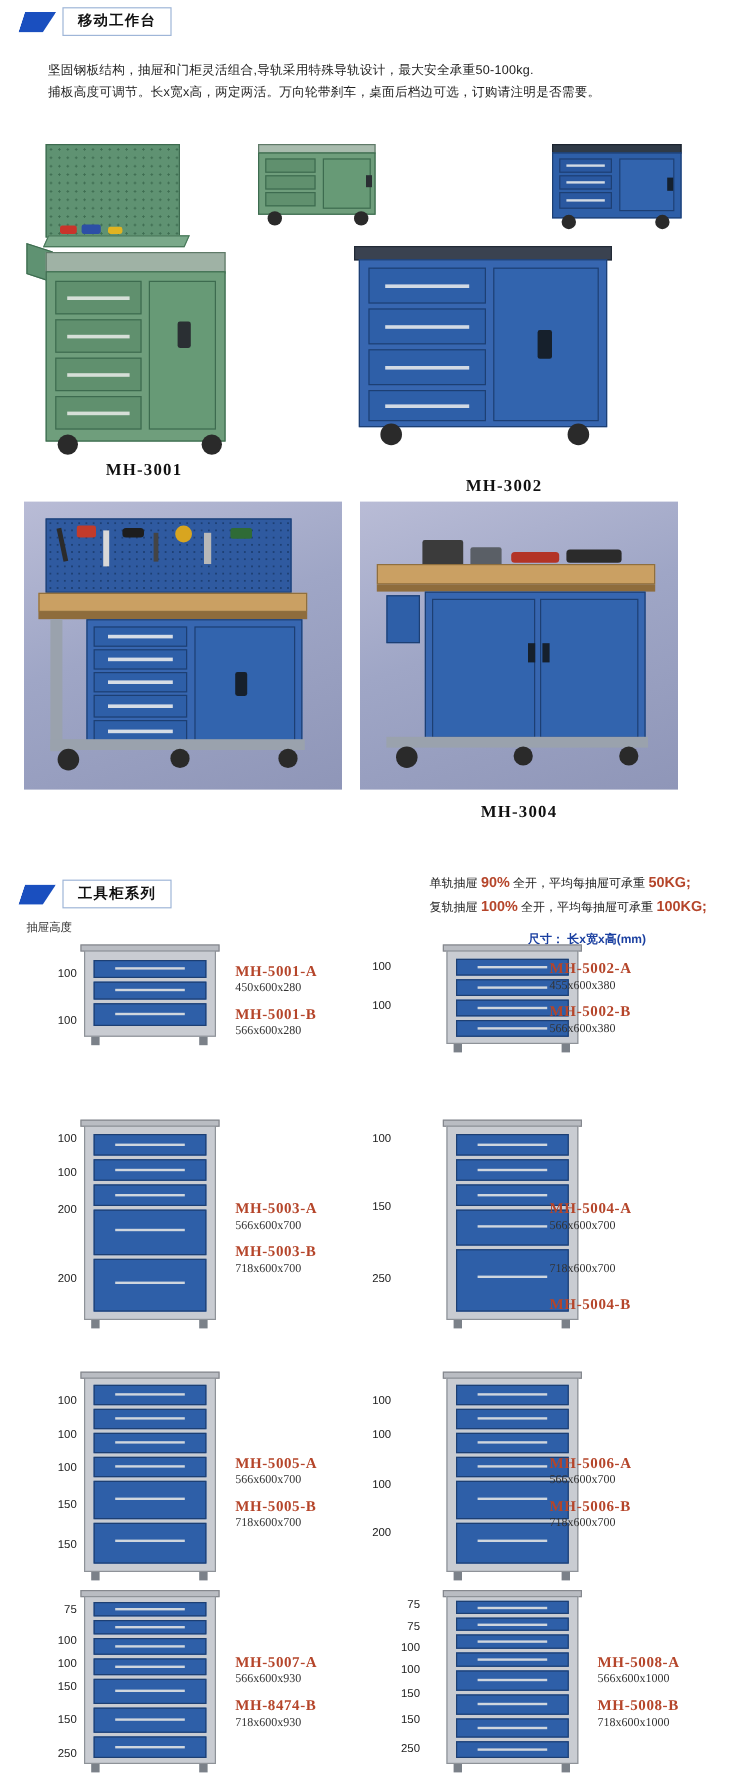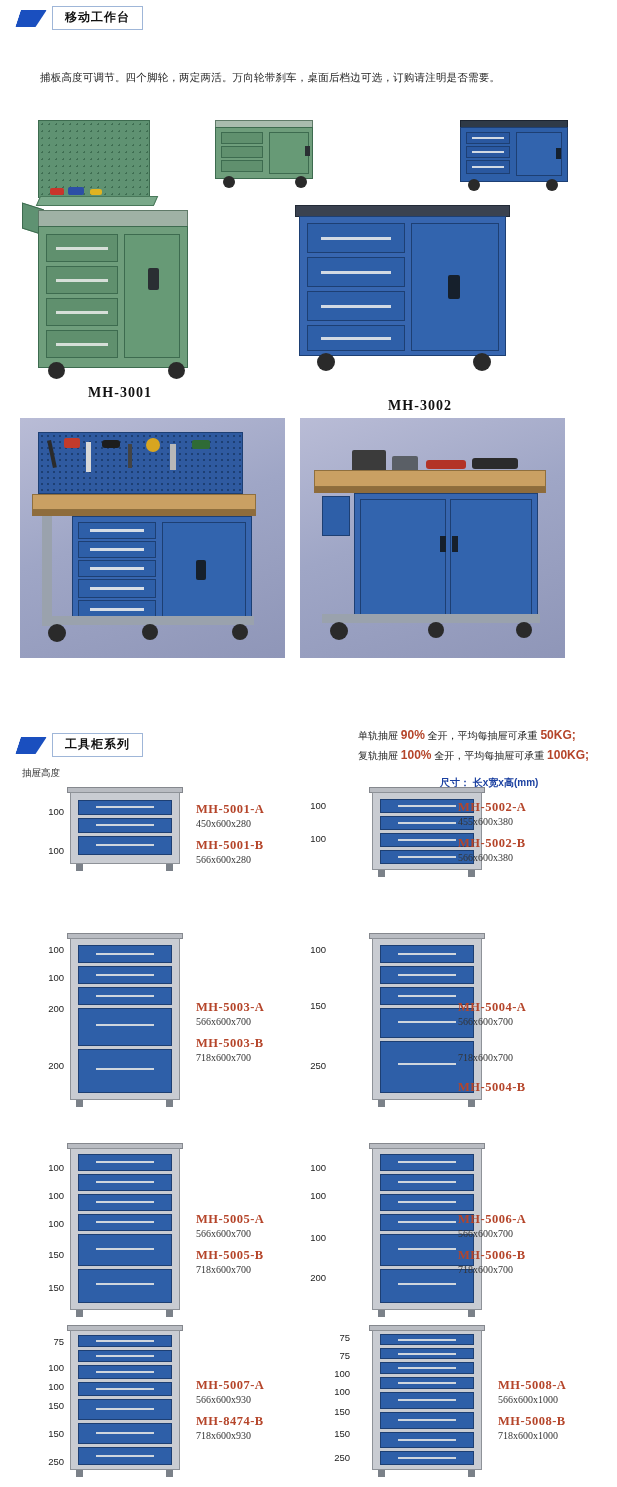--- a/index.html
+++ b/index.html
@@ -134,21 +134,22 @@
 </head>
 <body>
 
 <div class="page">
 
   <div class="sec-head" style="left:18px; top:6px;">
     <div class="flag"></div>
     <div class="box">移动工作台</div>
   </div>
 
-  <div class="intro" style="left:40px; top:68px; width:540px;">捕板高度可调节。四个脚轮，两定两活。万向轮带刹车，桌面后档边可选，订购请注明是否需要。</div>
+  <div class="intro" style="left:40px; top:50px; width:540px;">坚固钢板结构，抽屉和门柜灵活组合,导轨采用特殊导轨设计，最大安全承重50-100kg.</div>
+  <div class="intro" style="left:40px; top:68px; width:540px;">捕板高度可调节。长x宽x高，两定两活。万向轮带刹车，桌面后档边可选，订购请注明是否需要。</div>
 
   <div class="prod" style="left:20px; top:110px; width:200px; height:280px;">
 
     <div style="position:absolute;left:18px;top:10px;width:112px;height:78px;background:#5f9272;border:1px solid #3d6b4f;
                 background-image:radial-gradient(#3f6e52 1px, transparent 1px);background-size:7px 7px;"></div>
     <div style="position:absolute;left:18px;top:86px;width:118px;height:10px;background:#7aa98a;border:1px solid #49785a;transform:skewX(-24deg);"></div>
 
     <div style="position:absolute;left:30px;top:78px;width:14px;height:7px;background:#c9342b;border-radius:2px;"></div>
     <div style="position:absolute;left:48px;top:77px;width:16px;height:8px;background:#2c4fa6;border-radius:2px;"></div>
     <div style="position:absolute;left:70px;top:79px;width:12px;height:6px;background:#e0b321;border-radius:2px;"></div>
@@ -277,20 +278,21 @@
     <div style="position:absolute;left:60px;top:81px;width:86px;height:116px;background:#3264ae;border:1px solid #1d3f73;"></div>
     <div style="position:absolute;left:150px;top:81px;width:82px;height:116px;background:#3264ae;border:1px solid #1d3f73;"></div>
     <div style="position:absolute;left:140px;top:118px;width:6px;height:16px;background:#16202c;"></div>
     <div style="position:absolute;left:152px;top:118px;width:6px;height:16px;background:#16202c;"></div>
 
     <div style="position:absolute;left:22px;top:196px;width:218px;height:9px;background:#9aa2ad;"></div>
     <div class="caster" style="left:30px;top:204px;width:18px;height:18px;"></div>
     <div class="caster" style="left:128px;top:204px;width:16px;height:16px;"></div>
     <div class="caster" style="left:216px;top:204px;width:16px;height:16px;"></div>
   </div>
+  <div class="cap" style="left:300px; top:670px; width:265px;">MH-3004</div>
 
   <div class="sec-head" style="left:18px; top:733px;">
     <div class="flag"></div>
     <div class="box">工具柜系列</div>
   </div>
   <div class="sub-note" style="left:22px; top:767px;">抽屉高度</div>
 
   <div class="note" style="left:358px; top:728px;">
     <span>单轨抽屉</span>
     <b>90%</b>

